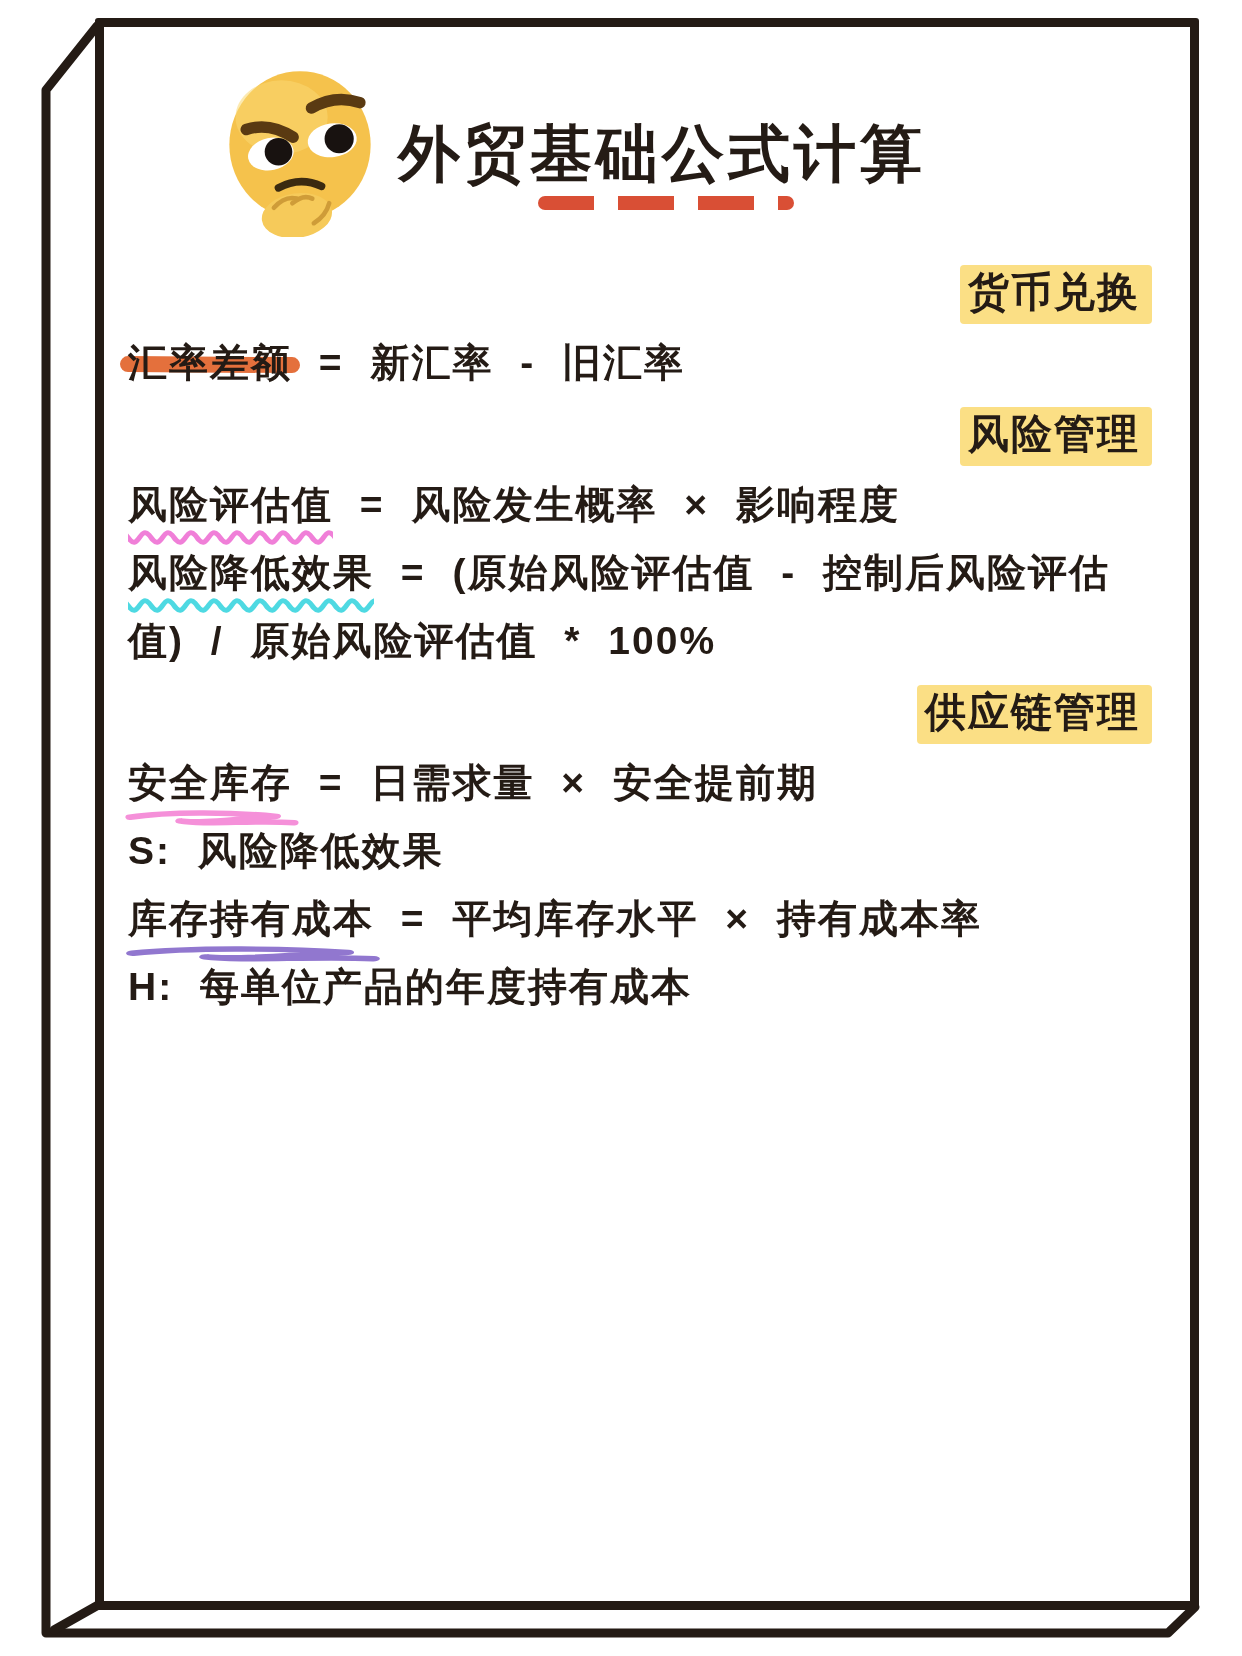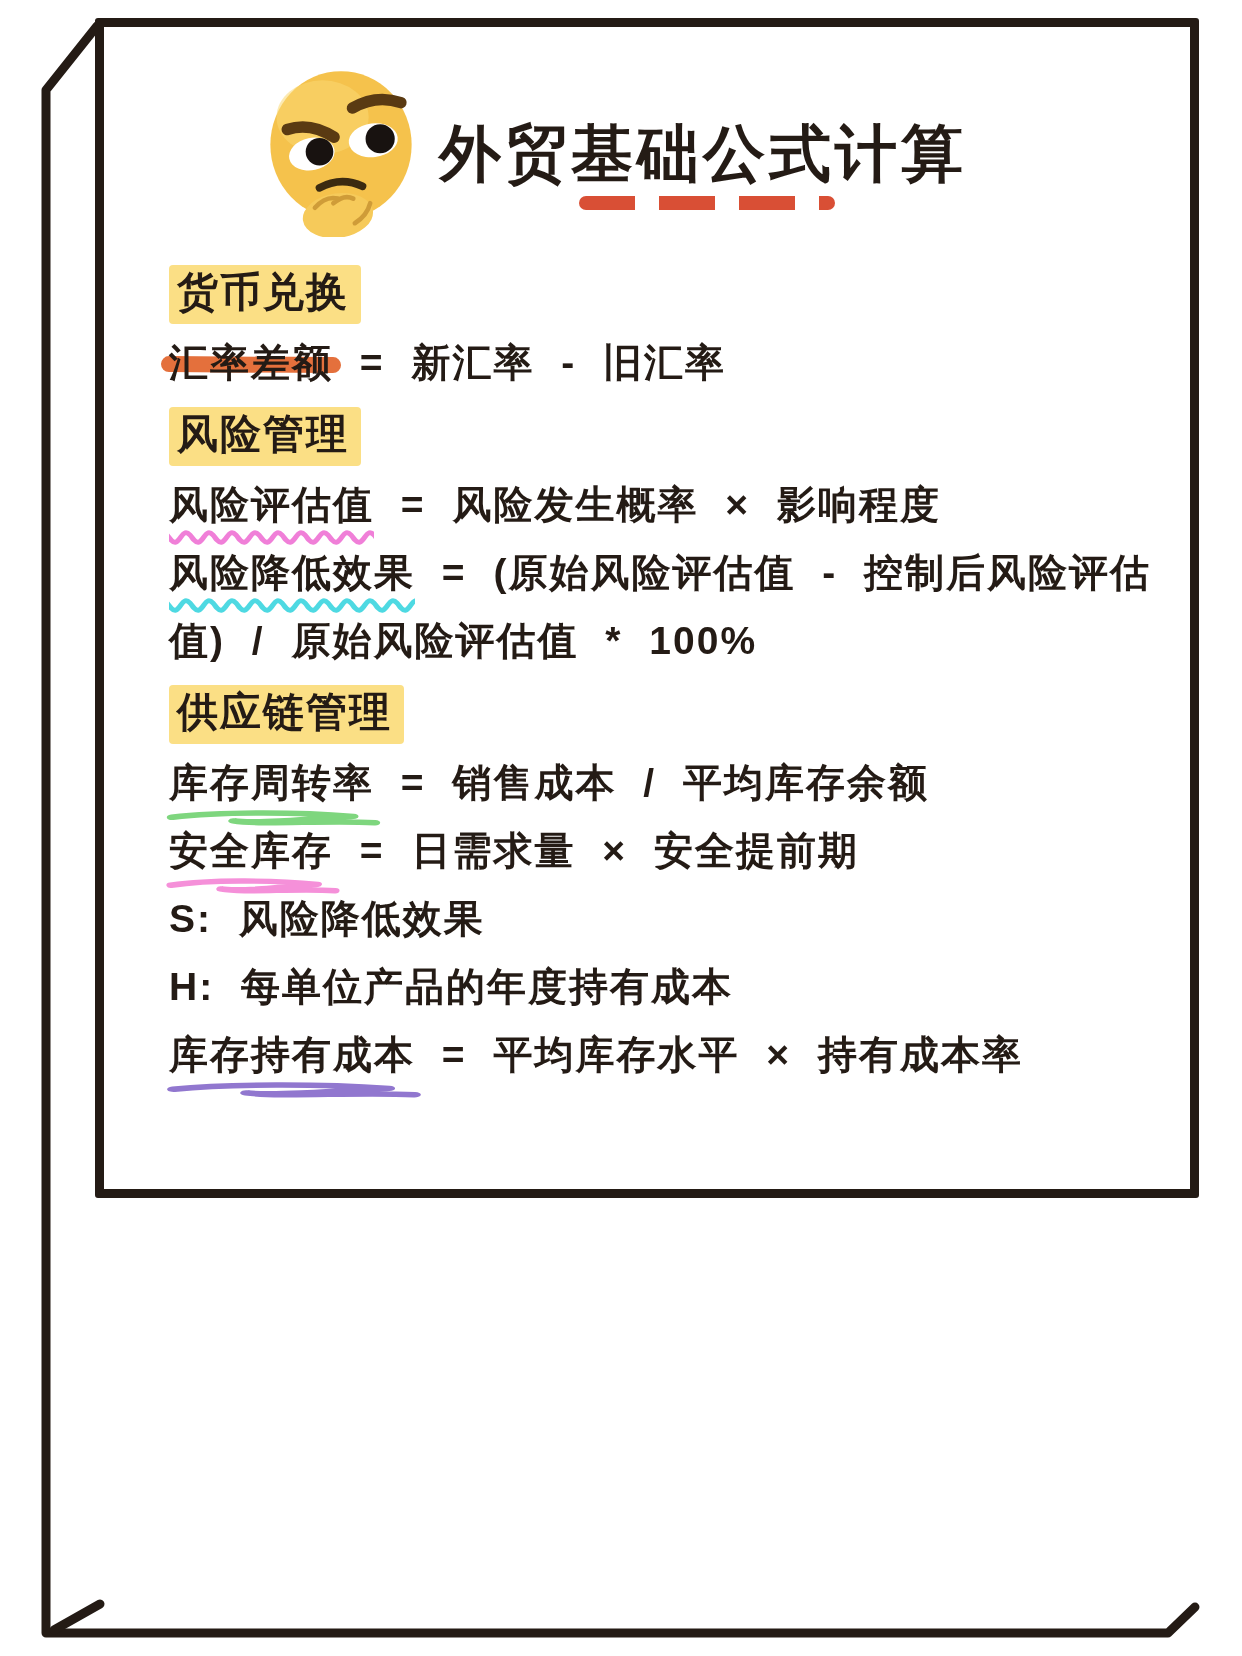--- a/index.html
+++ b/index.html
@@ -6,33 +6,33 @@
   .page{
     position:relative;
     width:1242px;height:1656px;
     background:#ffffff;
     font-family:"Liberation Sans",sans-serif;
     overflow:hidden;
     color:var(--text,#241b15);
   }
   .frame-svg{position:absolute;left:0;top:0;width:1242px;height:1656px;z-index:0;}
   .card{
-    position:absolute;left:95px;top:18px;width:1104px;height:1180px;
+    position:absolute;left:95px;top:18px;width:1104px;height:1592px;
     box-sizing:border-box;border:9px solid var(--border,#241b15);border-radius:3px;
     background:#ffffff;z-index:1;
-    padding:26px 38px 0 65px;
+    padding:26px 38px 0 24px;
   }
   .header{display:flex;align-items:center;gap:14px;margin:4px 0 10px 88px;height:188px;}
   .emoji{width:168px;height:172px;flex:0 0 auto;}
   .page-title{
     font-size:62px;font-weight:bold;letter-spacing:4px;line-height:1.1;
     white-space:nowrap;padding-top:6px;
   }
   .content{font-size:39px;font-weight:bold;line-height:68px;letter-spacing:2px;word-spacing:14px;}
-  .heading-line{line-height:68px;padding:4px 0 2px;}
+  .heading-line{line-height:68px;padding:4px 0 2px;text-align:right;}
   .section-heading{
     display:inline-block;background:var(--highlight-yellow,#fbdf85);
     padding:2px 12px 6px 8px;border-radius:4px;font-size:41px;line-height:1.25;
   }
   .row{margin:0;}
   .seg{white-space:pre-wrap;}
   
   .deco-strike-blue,.deco-strike-orange,.deco-strike-lightblue,.deco-dash-red,
   .deco-scribble-green,.deco-scribble-pink,.deco-scribble-orange,.deco-scribble-purple{
     display:inline-block;position:relative;z-index:0;white-space:nowrap;
@@ -88,27 +88,24 @@
       <div class="page-title"><span class="seg deco-none">外贸</span><span class="seg deco-dash-red">基础公式</span><span class="seg deco-none">计算</span></div>
     </div>
 
     <div class="content">
         <div class="heading-line"><span class="section-heading">货币兑换</span></div>
         <div class="row"><span class="seg deco-strike-orange">汇率差额</span><span class="seg deco-none"> = 新汇率 - 旧汇率</span></div>
         <div class="heading-line"><span class="section-heading">风险管理</span></div>
         <div class="row"><span class="seg deco-wavy-pink">风险评估值</span><span class="seg deco-none"> = 风险发生概率 × 影响程度</span></div>
         <div class="row"><span class="seg deco-wavy-cyan">风险降低效果</span><span class="seg deco-none"> = (原始风险评估值 - 控制后风险评估值) / 原始风险评估值 * 100%</span></div>
         <div class="heading-line"><span class="section-heading">供应链管理</span></div>
-        <div class="row"><span class="seg deco-scribble-green">库存周转率<svg class="scribble" viewBox="0 0 120 22" preserveAspectRatio="none" aria-hidden="true">
-    <path d="M4 8 C 30 2, 72 2, 104 7 C 82 10, 50 15, 38 12 C 54 17, 88 11, 116 14" fill="none" stroke="currentColor" stroke-width="6" stroke-linecap="round" stroke-linejoin="round"></path>
-  </svg></span><span class="seg deco-none"> = 销售成本 / 平均库存余额</span></div>
         <div class="row"><span class="seg deco-scribble-pink">安全库存<svg class="scribble" viewBox="0 0 120 22" preserveAspectRatio="none" aria-hidden="true">
     <path d="M4 8 C 30 2, 72 2, 104 7 C 82 10, 50 15, 38 12 C 54 17, 88 11, 116 14" fill="none" stroke="currentColor" stroke-width="6" stroke-linecap="round" stroke-linejoin="round"></path>
   </svg></span><span class="seg deco-none"> = 日需求量 × 安全提前期</span></div>
         <div class="row"><span class="seg deco-none">S: 风险降低效果</span></div>
-        <div class="row"><span class="seg deco-none">H: 每单位产品的年度持有成本</span></div>
         <div class="row"><span class="seg deco-scribble-purple">库存持有成本<svg class="scribble" viewBox="0 0 120 22" preserveAspectRatio="none" aria-hidden="true">
     <path d="M4 8 C 30 2, 72 2, 104 7 C 82 10, 50 15, 38 12 C 54 17, 88 11, 116 14" fill="none" stroke="currentColor" stroke-width="6" stroke-linecap="round" stroke-linejoin="round"></path>
   </svg></span><span class="seg deco-none"> = 平均库存水平 × 持有成本率</span></div>
+        <div class="row"><span class="seg deco-none">H: 每单位产品的年度持有成本</span></div>
       </div>
 
   </div>
 </div>
 
 </body></html>

